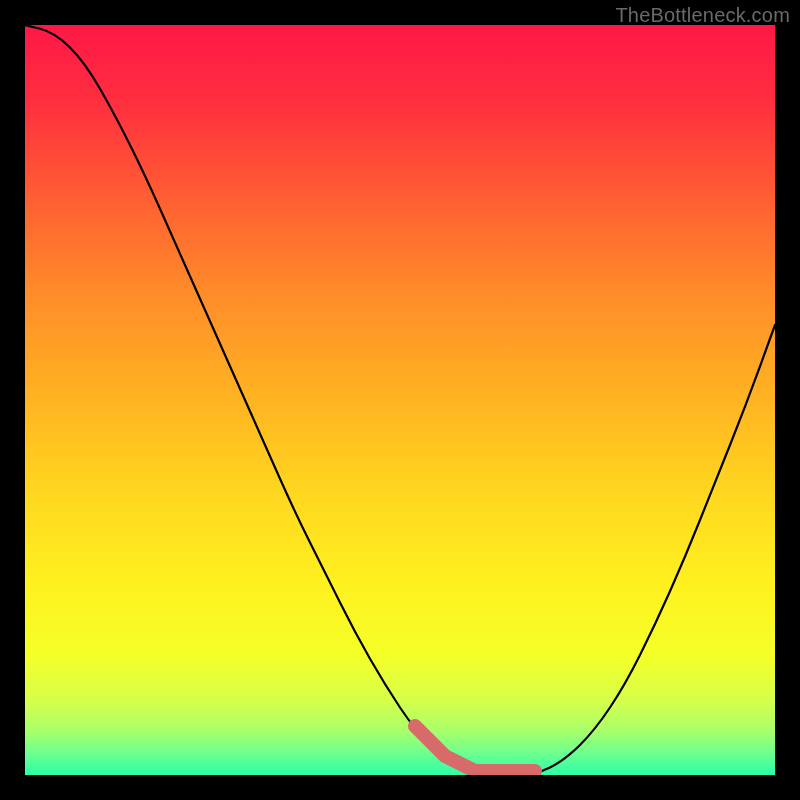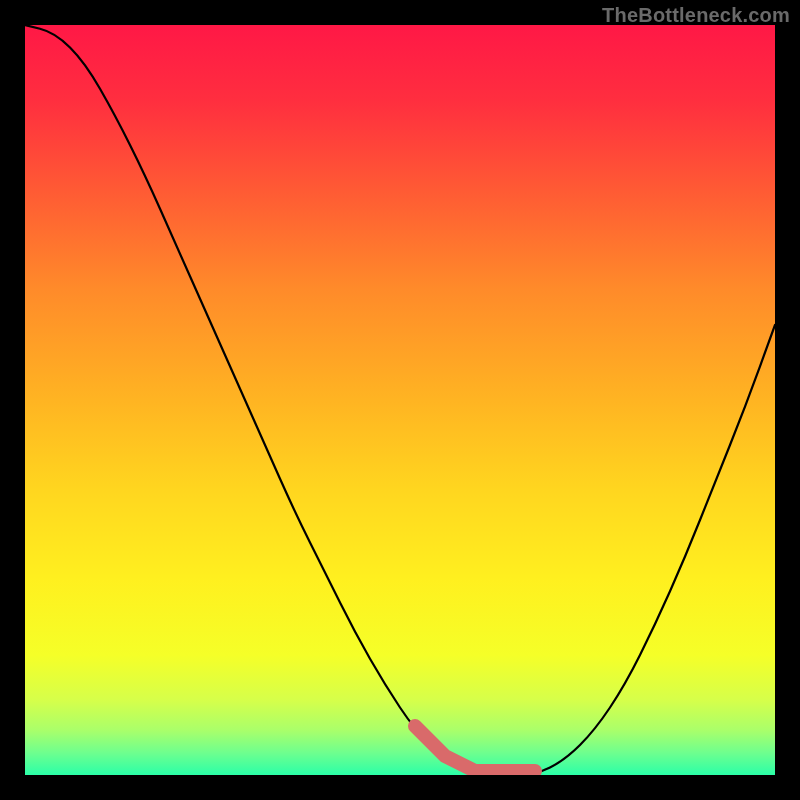--- a/index.html
+++ b/index.html
@@ -19,21 +19,21 @@
     height: 800px;
     background: #000;
   }
   .credit {
     position: absolute;
     top: 4px;
     right: 10px;
     color: #6a6a6a;
     font-size: 20px;
     letter-spacing: 0.2px;
-    font-weight: 700;
+    font-weight: 400;
   }
   .plot {
     position: absolute;
     left: 25px;
     top: 25px;
     width: 750px;
     height: 750px;
   }
   svg { display: block; }
 </style>

